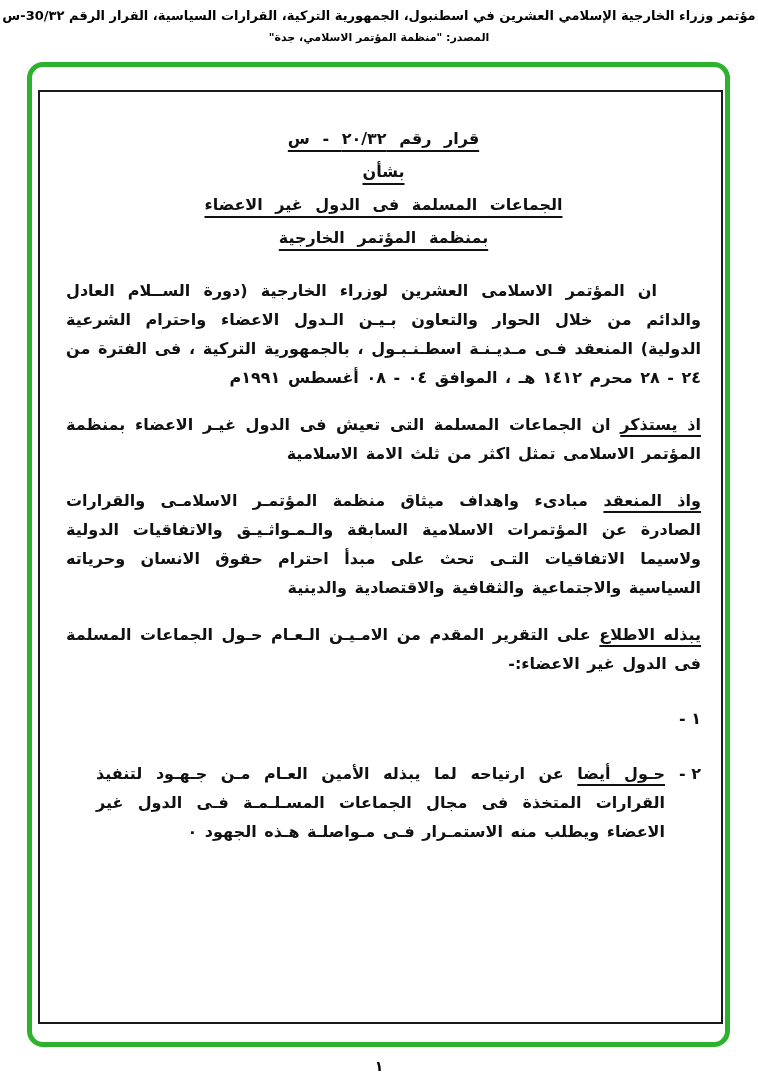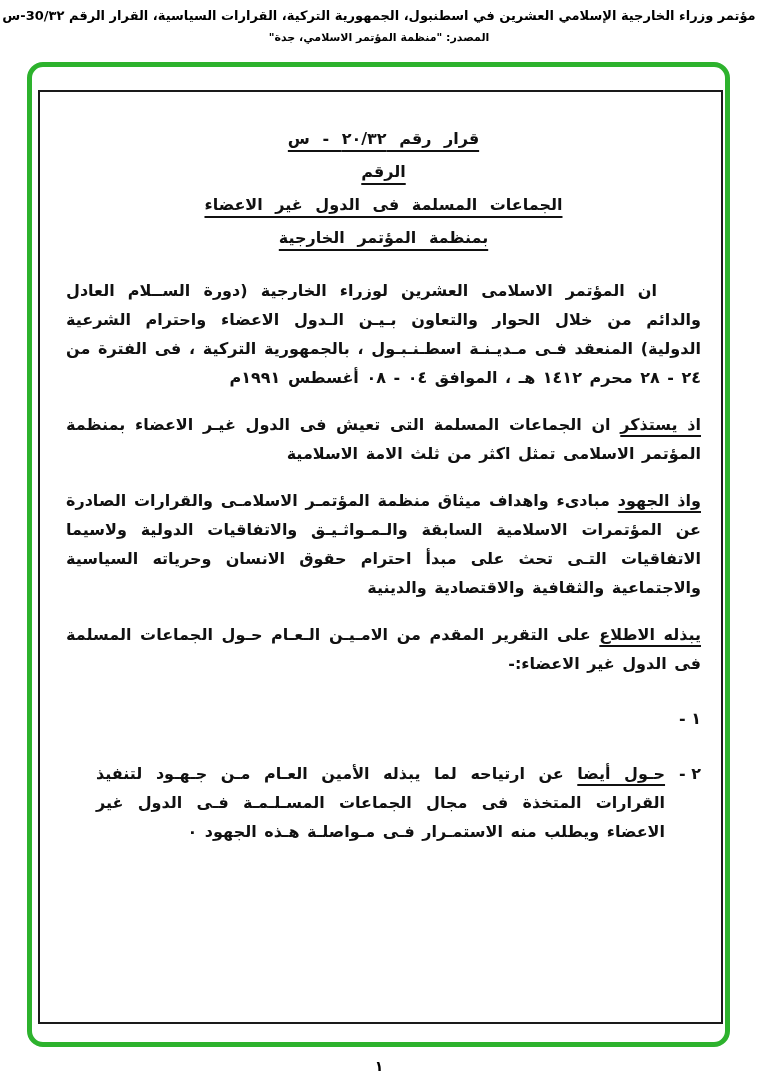--- a/index.html
+++ b/index.html
@@ -67,28 +67,28 @@
 
   <div class="header">
     <div class="header-title">مؤتمر وزراء الخارجية الإسلامي العشرين في اسطنبول، الجمهورية التركية، القرارات السياسية، القرار الرقم 30/٣٢-س</div>
     <div class="header-source">المصدر:  "منظمة المؤتمر الاسلامي، جدة"</div>
   </div>
 
   <div class="green-frame">
     <div class="doc">
       <div class="doc-titles" id="doc-titles">
           <div class="title-line"><span>قرار رقم ٢٠/٣٢ - س</span></div>
-          <div class="title-line"><span>الرقم</span></div>
+          <div class="title-line"><span>بشأن</span></div>
           <div class="title-line"><span>الجماعات المسلمة فى الدول غير الاعضاء</span></div>
           <div class="title-line"><span>بمنظمة المؤتمر الخارجية</span></div>
         </div>
       <div class="doc-body" id="doc-body">
           <div class="para indent">ان المؤتمر الاسلامى العشرين لوزراء الخارجية (دورة الســلام العادل والدائم من خلال الحوار والتعاون بـيـن الـدول الاعضاء واحترام الشرعية الدولية) المنعقد فـى مـديـنـة اسطـنـبـول ، بالجمهورية التركية ، فى الفترة من ٢٤ - ٢٨ محرم ١٤١٢ هـ ، الموافق ٠٤ - ٠٨ أغسطس ١٩٩١م</div>
           <div class="para"><span class="lead">اذ يستذكر</span> ان الجماعات المسلمة التى تعيش فى الدول غيـر الاعضاء بمنظمة المؤتمر الاسلامى تمثل اكثر من ثلث الامة الاسلامية</div>
-          <div class="para"><span class="lead">واذ الجهود</span> مبادىء واهداف ميثاق منظمة المؤتمـر الاسلامـى والقرارات الصادرة عن المؤتمرات الاسلامية السابقة والـمـواثـيـق والاتفاقيات الدولية ولاسيما الاتفاقيات التـى تحث على مبدأ احترام حقوق الانسان وحرياته السياسية والاجتماعية والثقافية والاقتصادية والدينية</div>
+          <div class="para"><span class="lead">واذ المنعقد</span> مبادىء واهداف ميثاق منظمة المؤتمـر الاسلامـى والقرارات الصادرة عن المؤتمرات الاسلامية السابقة والـمـواثـيـق والاتفاقيات الدولية ولاسيما الاتفاقيات التـى تحث على مبدأ احترام حقوق الانسان وحرياته السياسية والاجتماعية والثقافية والاقتصادية والدينية</div>
           <div class="para"><span class="lead">يبذله الاطلاع</span> على التقرير المقدم من الامـيـن الـعـام حـول الجماعات المسلمة فى الدول غير الاعضاء:-</div>
           <div class="item">
             <div class="item-number">١ -</div>
           </div>
           <div class="item">
             <div class="item-number">٢ -</div>
             <div class="item-text"><span class="lead">حـول أيضا</span> عن ارتياحه لما يبذله الأمين العـام مـن جـهـود لتنفيذ القرارات المتخذة فى مجال الجماعات المسـلـمـة فـى الدول غير الاعضاء ويطلب منه الاستمـرار فـى مـواصلـة هـذه الجهود ٠</div>
           </div>
         </div>
     </div>

